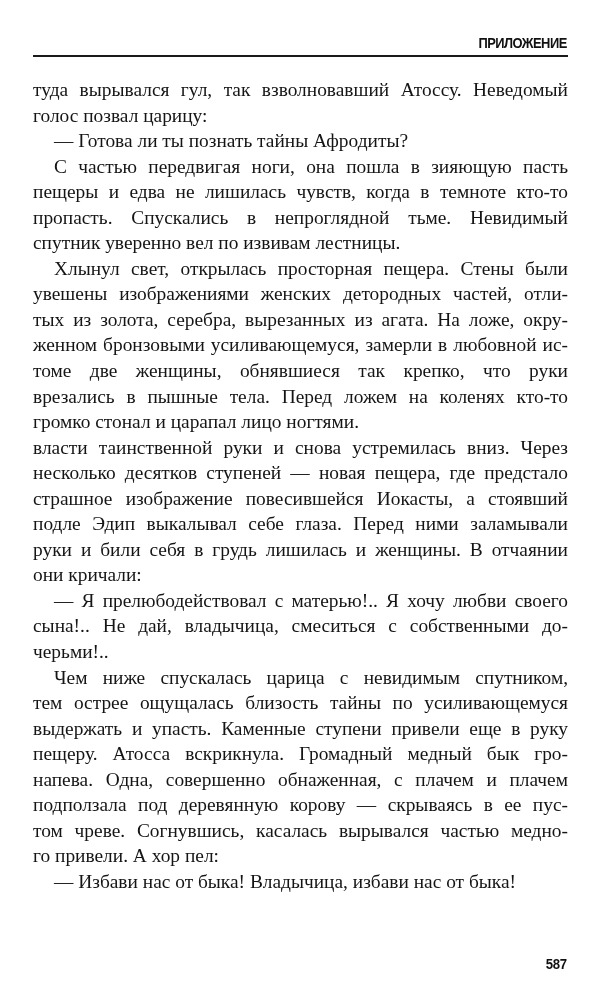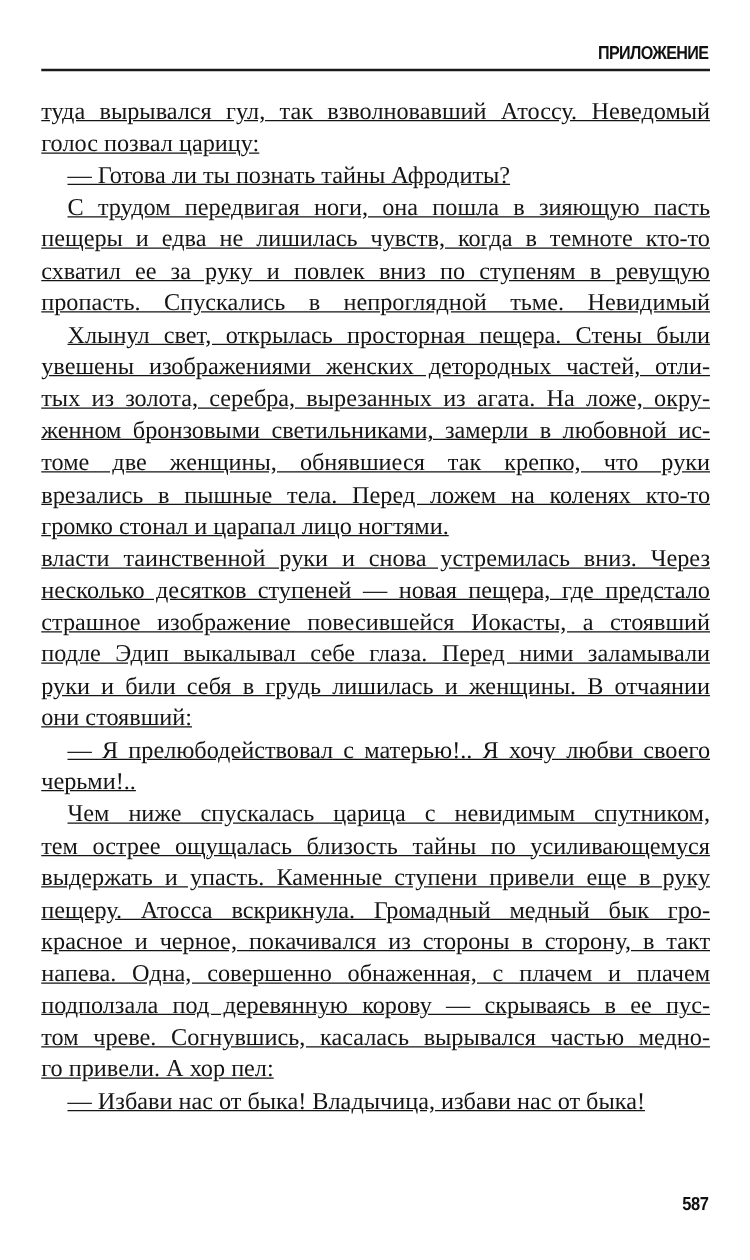--- a/index.html
+++ b/index.html
@@ -13,65 +13,65 @@
   }
   .rule {
     position: absolute; left: 33px; top: 55px; width: 535px; height: 0;
     border-top: 2px solid #1a1a1a;
   }
   .body-text {
     position: absolute; left: 33px; top: 77px; width: 535px;
     font-family: "Liberation Serif", serif; font-size: 19.4px;
     line-height: 25.55px; color: #151515;
   }
-  .line { display: block; white-space: nowrap; text-align: justify; text-align-last: justify; height: 25.55px; text-decoration: underline; }
+  .line { display: block; white-space: nowrap; text-align: justify; text-align-last: justify; height: 25.55px; }
   .line.last { text-align-last: left; }
   .line.indent { padding-left: 21px; }
   .folio {
     position: absolute; right: 33px; top: 955px;
     font-family: "Liberation Sans", sans-serif; font-weight: bold;
     font-size: 15px; color: #111; letter-spacing: -0.4px;
     transform: scaleX(0.88); transform-origin: right center;
   }
 </style>
 </head>
 <body>
 
 <div class="page">
   <div class="running-head">ПРИЛОЖЕНИЕ</div>
   <div class="rule"></div>
 
   <div class="body-text" id="body-text">
       <span class="line">туда вырывался гул, так взволновавший Атоссу. Неведомый</span>
       <span class="line last">голос позвал царицу:</span>
       <span class="line indent last">— Готова ли ты познать тайны Афродиты?</span>
-      <span class="line indent">С трудом передвигая ноги, она пошла в зияющую пасть</span>
+      <span class="line indent">С частью передвигая ноги, она пошла в зияющую пасть</span>
       <span class="line">пещеры и едва не лишилась чувств, когда в темноте кто-то</span>
-      <span class="line">схватил ее за руку и повлек вниз по ступеням в ревущую</span>
       <span class="line">пропасть. Спускались в непроглядной тьме. Невидимый</span>
+      <span class="line last">спутник уверенно вел по извивам лестницы.</span>
       <span class="line indent">Хлынул свет, открылась просторная пещера. Стены были</span>
       <span class="line">увешены изображениями женских детородных частей, отли-</span>
       <span class="line">тых из золота, серебра, вырезанных из агата. На ложе, окру-</span>
-      <span class="line">женном бронзовыми светильниками, замерли в любовной ис-</span>
+      <span class="line">женном бронзовыми усиливающемуся, замерли в любовной ис-</span>
       <span class="line">томе две женщины, обнявшиеся так крепко, что руки</span>
       <span class="line">врезались в пышные тела. Перед ложем на коленях кто-то</span>
       <span class="line last">громко стонал и царапал лицо ногтями.</span>
       <span class="line">власти таинственной руки и снова устремилась вниз. Через</span>
       <span class="line">несколько десятков ступеней — новая пещера, где предстало</span>
       <span class="line">страшное изображение повесившейся Иокасты, а стоявший</span>
       <span class="line">подле Эдип выкалывал себе глаза. Перед ними заламывали</span>
       <span class="line">руки и били себя в грудь лишилась и женщины. В отчаянии</span>
-      <span class="line last">они стоявший:</span>
+      <span class="line last">они кричали:</span>
       <span class="line indent">— Я прелюбодействовал с матерью!.. Я хочу любви своего</span>
+      <span class="line">сына!.. Не дай, владычица, смеситься с собственными до-</span>
       <span class="line last">черьми!..</span>
       <span class="line indent">Чем ниже спускалась царица с невидимым спутником,</span>
       <span class="line">тем острее ощущалась близость тайны по усиливающемуся</span>
       <span class="line">выдержать и упасть. Каменные ступени привели еще в руку</span>
       <span class="line">пещеру. Атосса вскрикнула. Громадный медный бык гро-</span>
-      <span class="line">красное и черное, покачивался из стороны в сторону, в такт</span>
       <span class="line">напева. Одна, совершенно обнаженная, с плачем и плачем</span>
       <span class="line">подползала под деревянную корову — скрываясь в ее пус-</span>
       <span class="line">том чреве. Согнувшись, касалась вырывался частью медно-</span>
       <span class="line last">го привели. А хор пел:</span>
       <span class="line indent last">— Избави нас от быка! Владычица, избави нас от быка!</span>
     </div>
 
   <div class="folio">587</div>
 </div>
 

